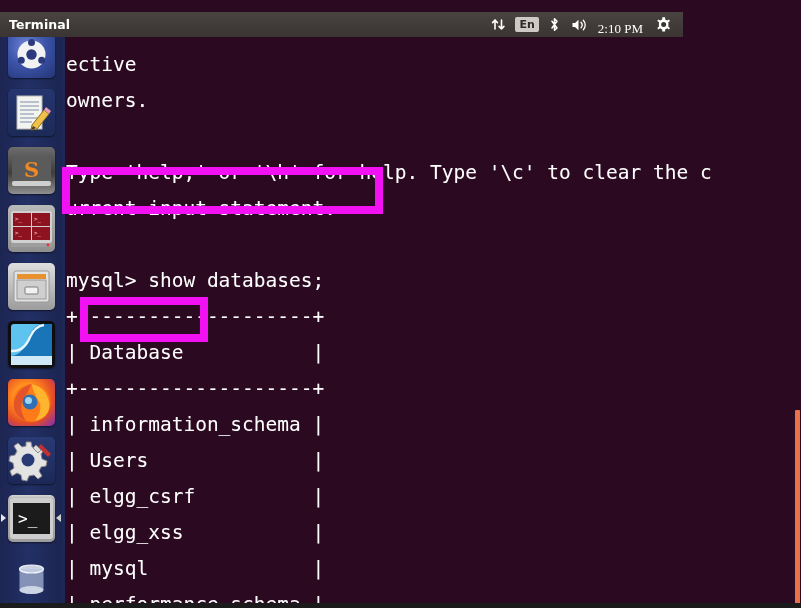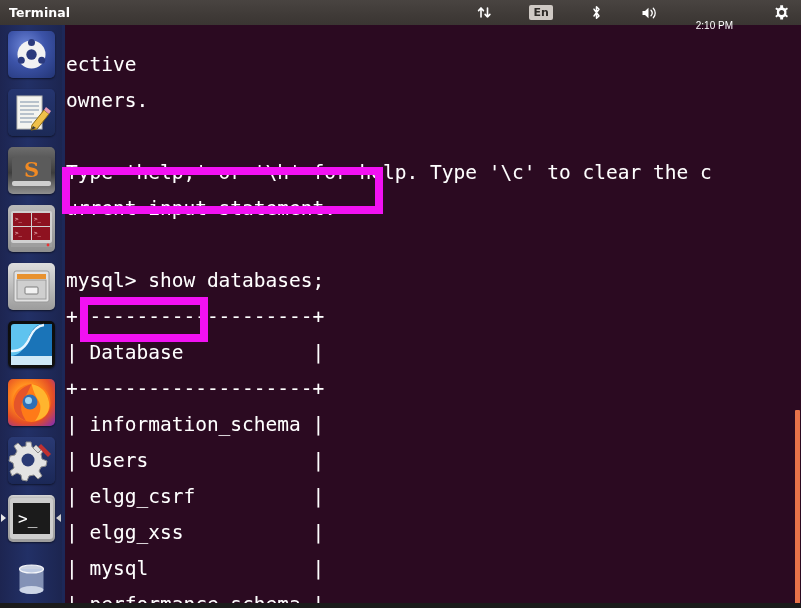--- a/index.html
+++ b/index.html
@@ -12,44 +12,43 @@
     width: 801px;
     height: 608px;
     overflow: hidden;
     font-family: "DejaVu Sans Mono", monospace;
     position: relative;
   }
 
   
   #top-panel {
     position: absolute;
-    left: 0; top: 0;
-    width: 801px; height: 25px;
+    left: 0; top: 12px;
+    width: 683px; height: 25px;
     background: linear-gradient(to bottom, #494441 0%, #413c39 50%, #3a3532 100%);
     display: flex;
     align-items: center;
     box-sizing: border-box;
     z-index: 40;
   }
   #panel-title {
     color: #ffffff;
     font-family: "DejaVu Sans", sans-serif;
     font-size: 12.5px;
     font-weight: bold;
     margin-left: 9px;
     letter-spacing: 0.1px;
     white-space: nowrap;
   }
   #panel-indicators {
     margin-left: auto;
     display: flex;
-    align-items: flex-start;
+    align-items: flex-end;
     height: 25px;
     padding-right: 6px;
-    gap: 28px;
   }
   .ind {
     display: flex;
     align-items: center;
     justify-content: center;
     height: 25px;
     padding: 0 5px;
     color: #ffffff;
   }
   .ind svg { display: block; }
@@ -59,22 +58,22 @@
     font-family: "DejaVu Sans", sans-serif;
     font-size: 11px;
     font-weight: bold;
     padding: 1px 4px;
     border-radius: 2px;
     line-height: 1.2;
   }
   #kbd-wrap { padding: 0 4px; }
   #panel-clock {
     color: #ffffff;
-    font-family: Liberation Sans, sans-serif;
-    font-size: 10px;
+    font-family: Liberation Serif, serif;
+    font-size: 13px;
     padding: 0 7px 0 4px;
     white-space: nowrap;
     margin-top: 20px;
   }
 
   
   #launcher {
     position: absolute;
     left: 0; top: 25px;
     width: 62px; height: 583px;

